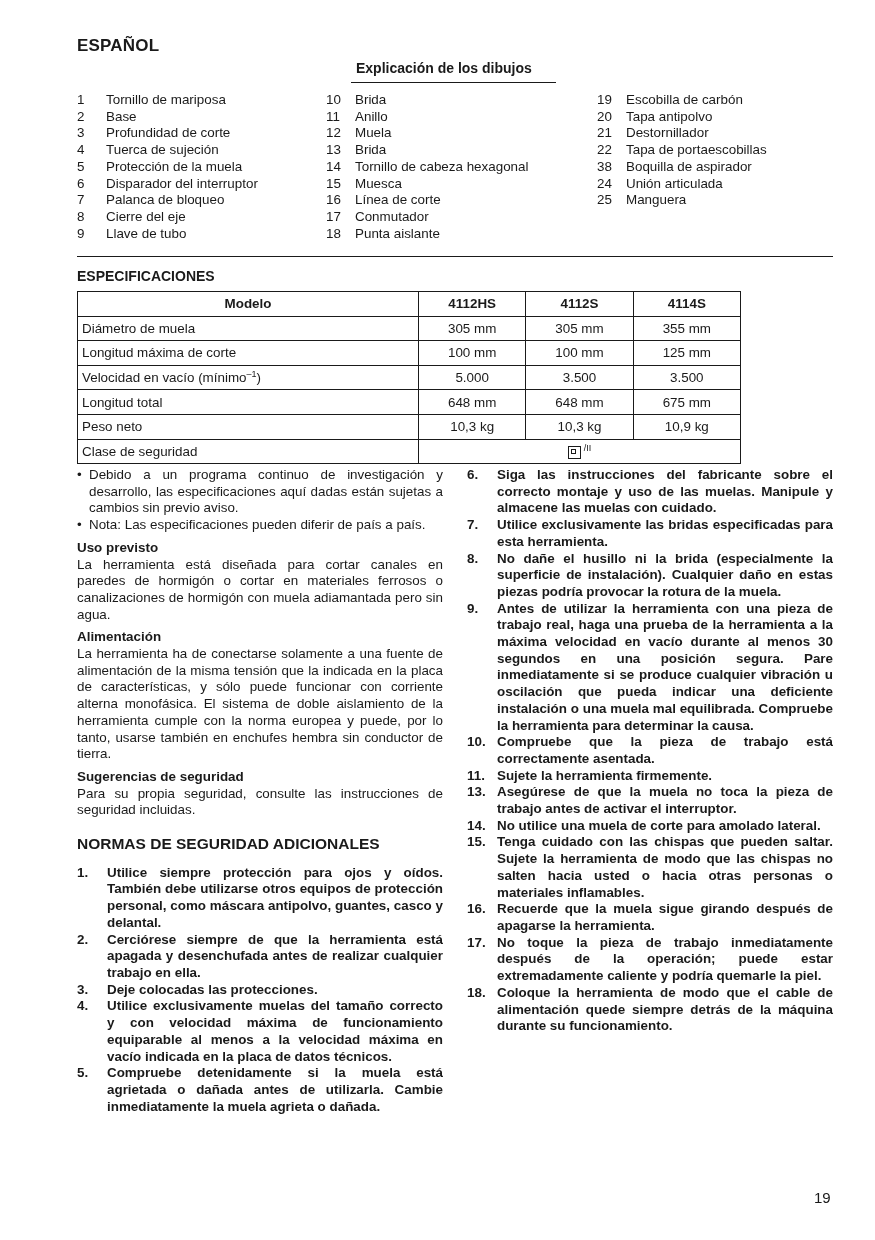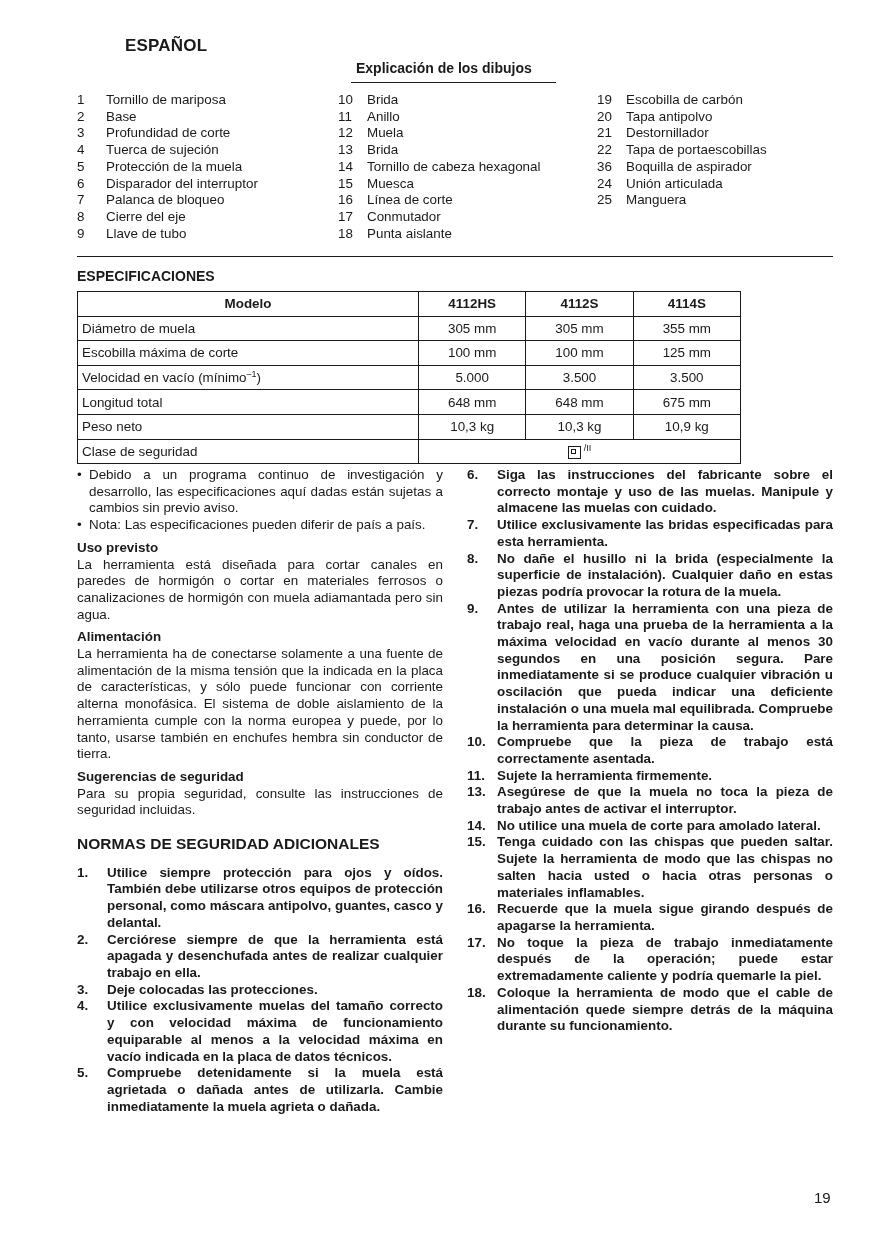--- a/index.html
+++ b/index.html
@@ -1,25 +1,25 @@
 <!DOCTYPE html>
 <html><head>
 <meta charset="utf-8">
 <style>
   html, body { margin:0; padding:0; background:#ffffff; }
   body { width:875px; height:1240px; position:relative; font-family:"Liberation Sans", sans-serif; color:#1a1a1a; overflow:hidden; }
   .abs { position:absolute; }
-  .lang { left:77px; top:36px; font-size:17px; font-weight:bold; letter-spacing:0.2px;margin-left:48px; }
+  .lang { left:77px; top:36px; font-size:17px; font-weight:bold; letter-spacing:0.2px; }
   .expl-title { left:356px; top:60px; font-size:14px; font-weight:bold; }
   .expl-rule { left:351px; top:82px; width:205px; height:1px; background:#1a1a1a; }
   .parts-col { top:92px; font-size:13.4px; line-height:16.7px; }
   .parts-col .row { display:flex; white-space:nowrap; }
   .parts-col .num { width:29px; }
   .col1 { left:77px; }
-  .col2 { left:338px; }
+  .col2 { left:326px; }
   .col3 { left:597px; }
   .hr-main { left:77px; top:256px; width:756px; height:1px; background:#1a1a1a; }
   .spec-title { left:77px; top:268px; font-size:14px; font-weight:bold; }
   table.spec { position:absolute; left:77px; top:291px; width:664px; border-collapse:collapse; font-size:13.4px; }
   table.spec td { border:1px solid #1a1a1a; height:23.6px; padding:0 4px; }
   table.spec td.c { text-align:center; }
   table.spec tr.head td { font-weight:bold; text-align:center; }
   table.spec td.lbl { width:332px; }
   .sup { font-size:9px; vertical-align:super; line-height:0; }
   .dbl-ins { display:inline-block; width:11px; height:11px; border:1.5px solid #1a1a1a; position:relative; vertical-align:-3px; margin-right:3px; }
@@ -132,21 +132,21 @@
     </div>
     <div class="row">
       <span class="num">21</span>
       <span>Destornillador</span>
     </div>
     <div class="row">
       <span class="num">22</span>
       <span>Tapa de portaescobillas</span>
     </div>
     <div class="row">
-      <span class="num">36</span>
+      <span class="num">38</span>
       <span>Boquilla de aspirador</span>
     </div>
     <div class="row">
       <span class="num">24</span>
       <span>Unión articulada</span>
     </div>
     <div class="row">
       <span class="num">25</span>
       <span>Manguera</span>
     </div>
@@ -164,21 +164,21 @@
       <td>4112S</td>
       <td>4114S</td>
     </tr>
     <tr>
       <td class="lbl">Diámetro de muela</td>
       <td class="c">305 mm</td>
       <td class="c">305 mm</td>
       <td class="c">355 mm</td>
     </tr>
     <tr>
-      <td class="lbl">Escobilla máxima de corte</td>
+      <td class="lbl">Longitud máxima de corte</td>
       <td class="c">100 mm</td>
       <td class="c">100 mm</td>
       <td class="c">125 mm</td>
     </tr>
     <tr>
       <td class="lbl"><span>Velocidad en vacío (mínimo</span><span class="sup">–1</span><span>)</span></td>
       <td class="c">5.000</td>
       <td class="c">3.500</td>
       <td class="c">3.500</td>
     </tr>

